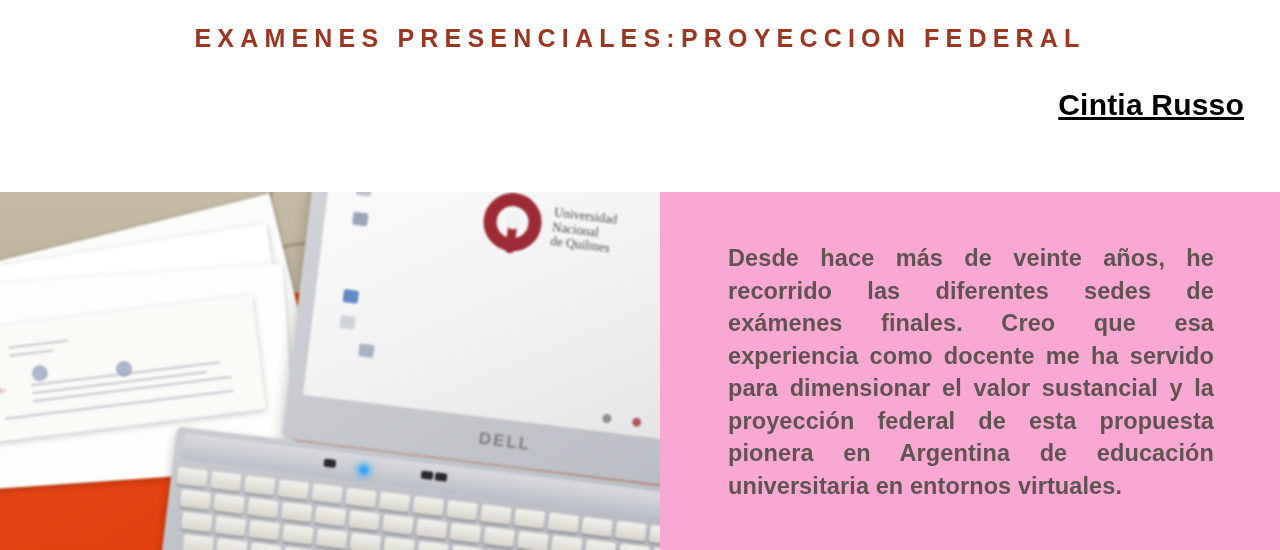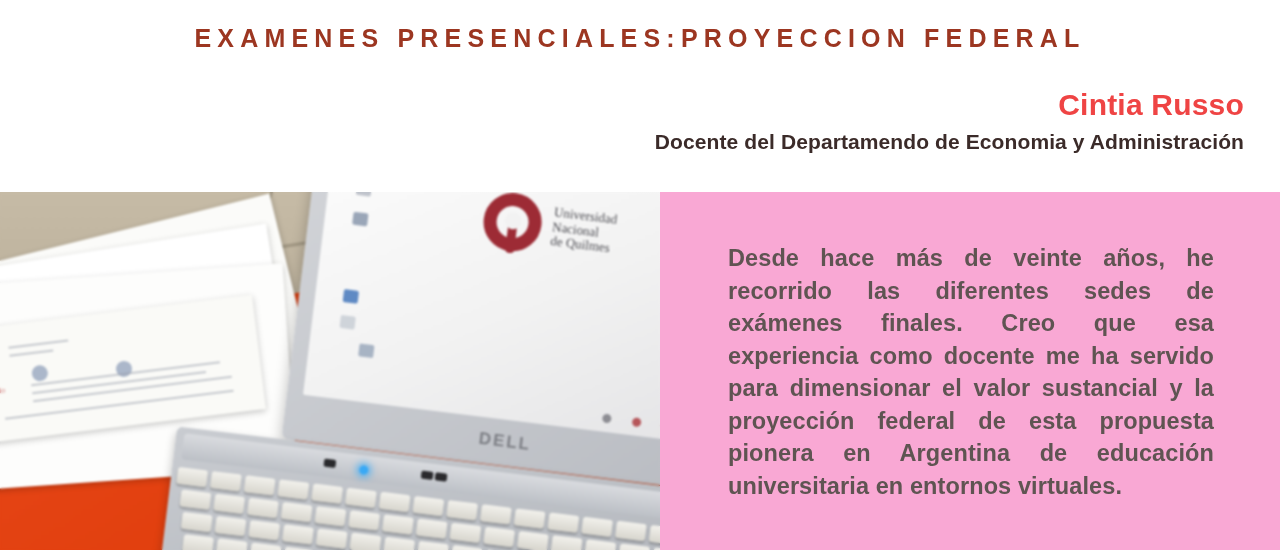--- a/index.html
+++ b/index.html
@@ -19,23 +19,24 @@
     text-align:center;
     font-size:25px; font-weight:700;
     letter-spacing:6.2px;
     color:#9c3621;
     white-space:nowrap;
   }
 
   .author {
     position:absolute; right:36px; top:88px;
     font-size:30px; font-weight:700;
-    color:#ef4444;
+    color:#000000;
     letter-spacing:.2px;
     text-align:right;
+    text-decoration:underline;
   }
   .author-role {
     position:absolute; right:36px; top:130px;
     font-size:21px; font-weight:700;
     color:#3b2b29;
     letter-spacing:.1px;
     text-align:right;
   }
 
   
@@ -180,21 +181,20 @@
 </head>
 <body>
 
 <div class="page">
 
   <div class="header">
     <div class="title">EXAMENES PRESENCIALES:PROYECCION FEDERAL</div>
 
     <div class="author">Cintia Russo</div>
 
-    <div class="author-role">Docente del Departamendo de Economia y Administración</div>
   </div>
 
   <div class="band">
 
     <div class="photo">
 
       <div class="floor"></div>
       <div class="grout g1"></div>
       <div class="grout g2"></div>
       <div class="grout g3"></div>

